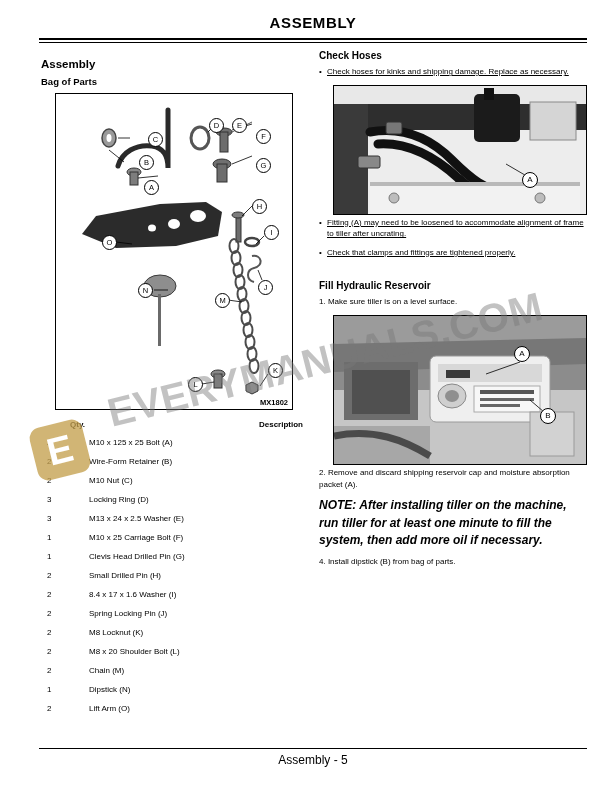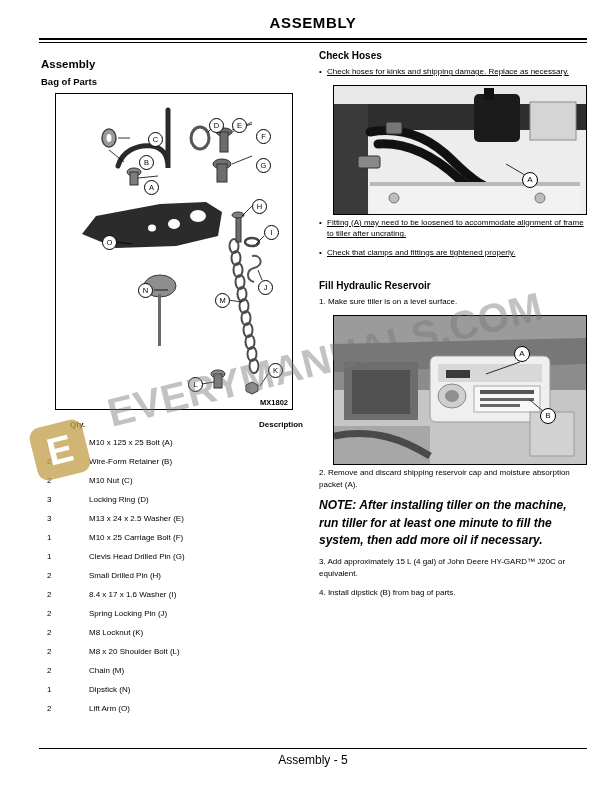--- a/index.html
+++ b/index.html
@@ -469,21 +469,20 @@
         <path d="M0 120 C 40 112, 70 124, 96 140" stroke="#4a4a4a" stroke-width="7" fill="none"></path>
         <line x1="152" y1="58" x2="186" y2="46" stroke="#000" stroke-width="0.8"></line>
         <line x1="196" y1="84" x2="210" y2="96" stroke="#000" stroke-width="0.8"></line>
       </svg>
       <span class="pc" style="left:180px; top:30px;">A</span>
       <span class="pc" style="left:206px; top:92px;">B</span>
     </div>
 
     <p class="body">2. Remove and discard shipping reservoir cap and moisture absorption packet (A).</p>
     <p class="note">NOTE: After installing tiller on the machine, run tiller for at least one minute to fill the system, then add more oil if necessary.</p>
-    <p class="body">3. Add approximately 15 L (4 gal) of John Deere HY-GARD™ J20C or equivalent.</p>
     <p class="body">4. Install dipstick (B) from bag of parts.</p>
   </div>
 
   <div class="footer-rule"></div>
   <div class="page-footer">Assembly - 5</div>
 
   <div class="watermark">
     <div class="wm-logo">E</div>
     <div class="wm-text">EVERYMANUALS.COM</div>
   </div>

